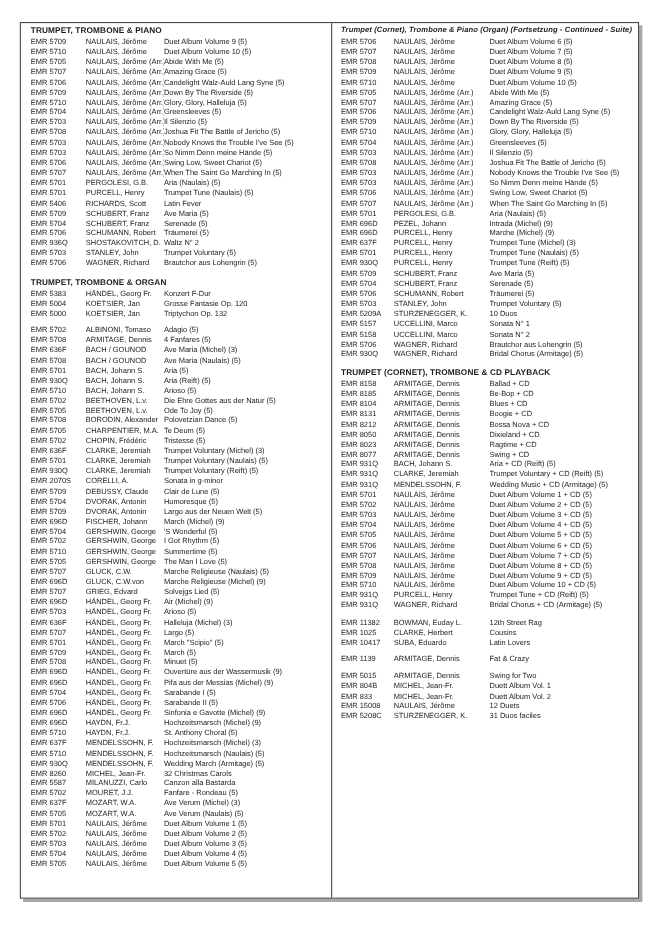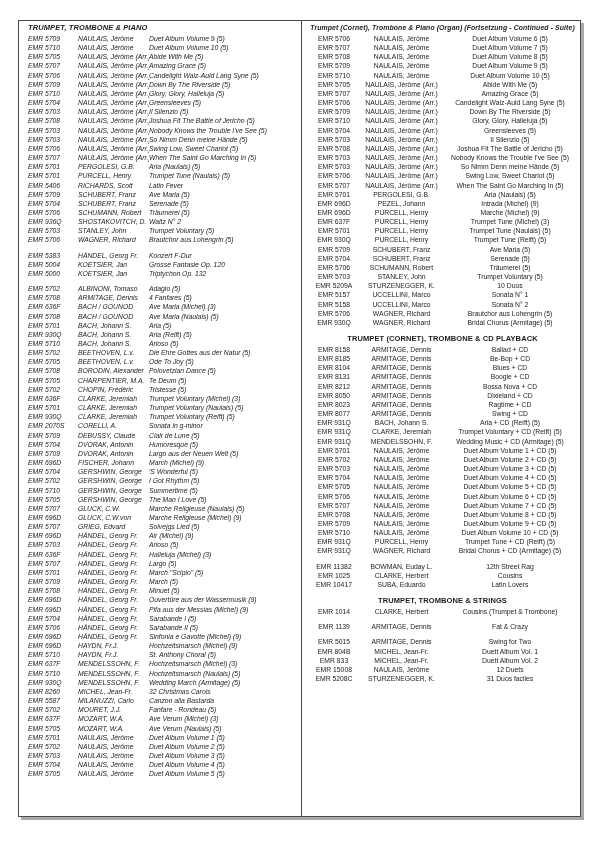--- a/index.html
+++ b/index.html
@@ -8,23 +8,23 @@
     font-family:"Liberation Sans", sans-serif;color:#1c1c1c;
     -webkit-font-smoothing:antialiased;
   }
   .page-frame{
     position:absolute;left:18px;top:20px;width:561px;height:795px;
     border:1px solid #4a4a4a;background:#ffffff;
     box-shadow:3px 3px 0 0 #a8a8a8;
     display:flex;flex-direction:row;
   }
   .col{box-sizing:border-box;overflow:hidden;}
-  .col-left{width:282px;padding:1px 4px 0 9px;font-style:italic;}
+  .col-left{width:282px;padding:1px 4px 0 9px;}
   .col-divider{width:1px;background:#4a4a4a;flex:0 0 1px;}
-  .col-right{flex:1;padding:1px 5px 0 8px;text-align:center;}
+  .col-right{flex:1;padding:1px 5px 0 8px;}
   .section{margin:0;}
   .section + .section{margin-top:6px;}
   .section-title{
     font-size:7.5px;font-weight:bold;line-height:11px;margin:0 0 1px 0;
     letter-spacing:0.1px;white-space:nowrap;
   }
   .section-title.italic{font-style:italic;font-size:6.9px;}
   .row{
     display:grid;line-height:9.15px;font-size:6.8px;white-space:nowrap;
   }
@@ -174,20 +174,21 @@
 
   <div class="row">
     <span class="code">EMR 5706</span>
     <span class="composer">WAGNER, Richard</span>
     <span class="title">Brautchor aus Lohengrin (5)</span>
   </div>
 </div>
   </section>
 
   <section class="section">
+    <h2 class="section-title">TRUMPET, TROMBONE &amp; ORGAN</h2>
     <div class="rows">
   <div class="row">
     <span class="code">EMR 5383</span>
     <span class="composer">HÄNDEL, Georg Fr.</span>
     <span class="title">Konzert F-Dur</span>
   </div>
 
   <div class="row">
     <span class="code">EMR 5004</span>
     <span class="composer">KOETSIER, Jan</span>
@@ -887,30 +888,20 @@
   </div>
 
   <div class="row">
     <span class="code">EMR 10417</span>
     <span class="composer">SUBA, Eduardo</span>
     <span class="title">Latin Lovers</span>
   </div>
 </div>
   </section>
 
-  <section class="section">
-    <h2 class="section-title">TRUMPET, TROMBONE &amp; STRINGS</h2>
-    <div class="rows">
-  <div class="row">
-    <span class="code">EMR 1014</span>
-    <span class="composer">CLARKE, Herbert</span>
-    <span class="title">Cousins (Trumpet &amp; Trombone)</span>
-  </div>
-</div>
-  </section>
 
 
   <section class="section">
     <div class="rows">
   <div class="row">
     <span class="code">EMR 1139</span>
     <span class="composer">ARMITAGE, Dennis</span>
     <span class="title">Fat &amp; Crazy</span>
   </div>
 </div>

